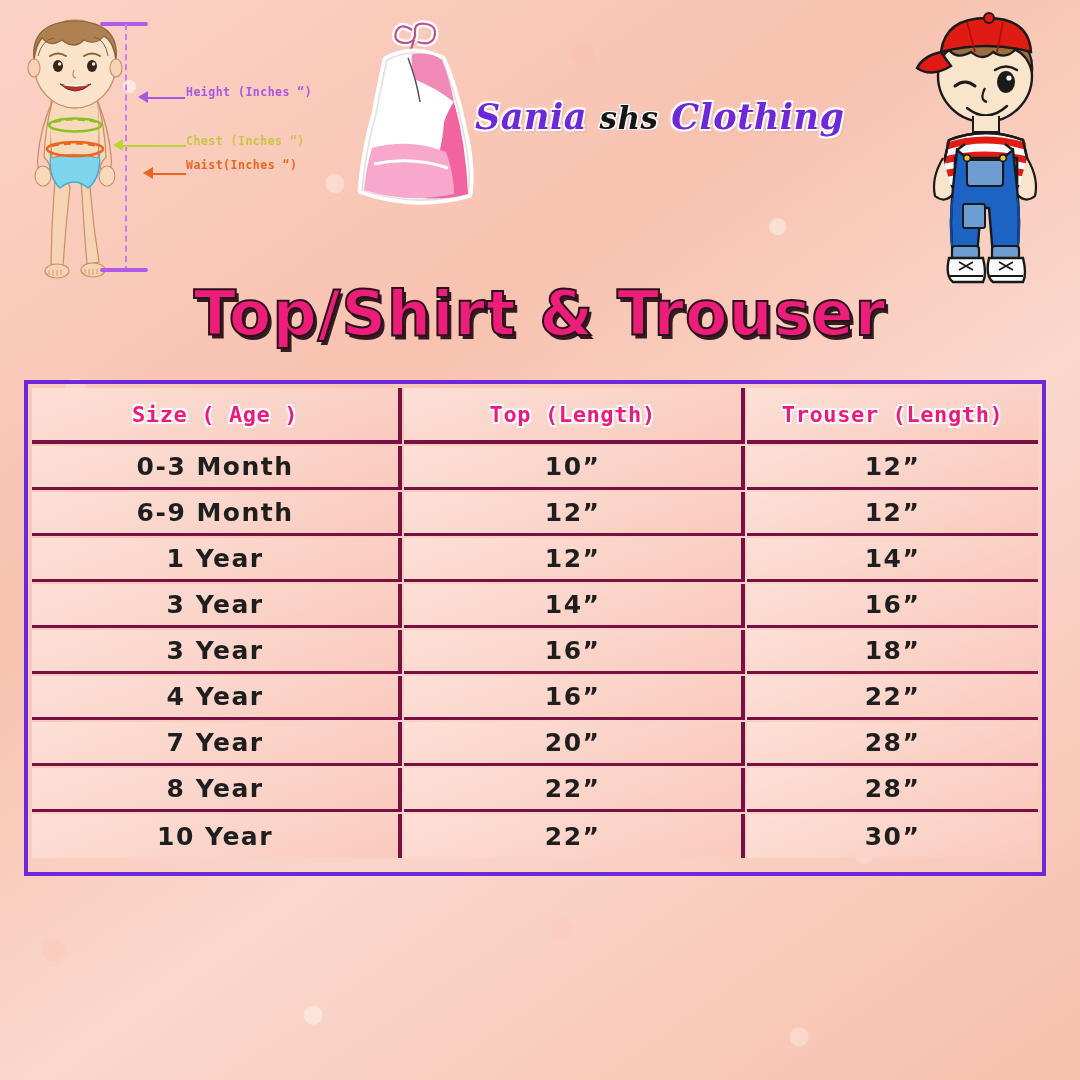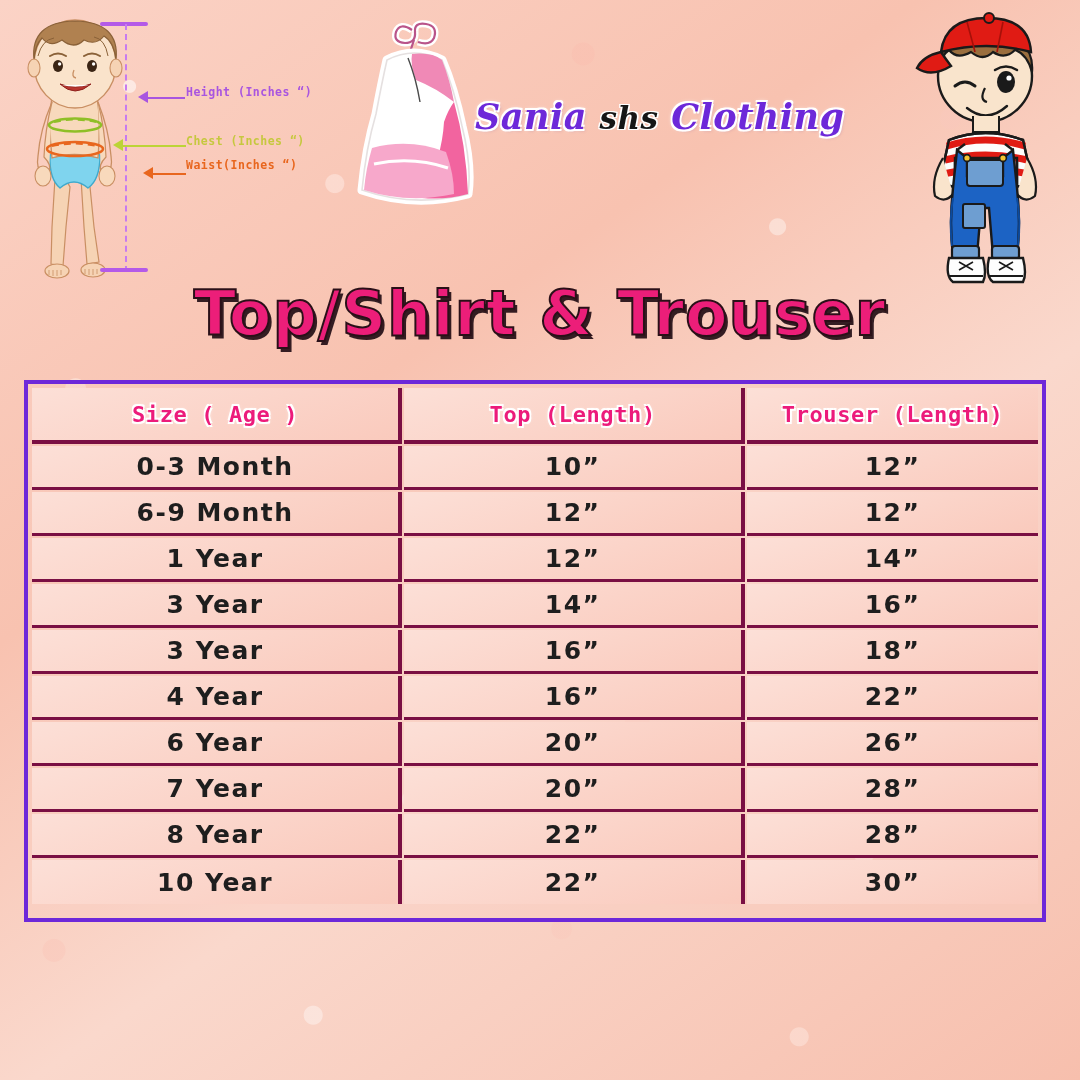--- a/index.html
+++ b/index.html
@@ -367,25 +367,20 @@
           <td class="col-size">3 Year</td>
           <td class="col-top">16”</td>
           <td class="col-tro">18”</td>
         </tr>
         <tr>
           <td class="col-size">4 Year</td>
           <td class="col-top">16”</td>
           <td class="col-tro">22”</td>
         </tr>
         <tr>
-          <td class="col-size">6 Year</td>
-          <td class="col-top">20”</td>
-          <td class="col-tro">26”</td>
-        </tr>
-        <tr>
           <td class="col-size">7 Year</td>
           <td class="col-top">20”</td>
           <td class="col-tro">28”</td>
         </tr>
         <tr>
           <td class="col-size">8 Year</td>
           <td class="col-top">22”</td>
           <td class="col-tro">28”</td>
         </tr>
         <tr>

